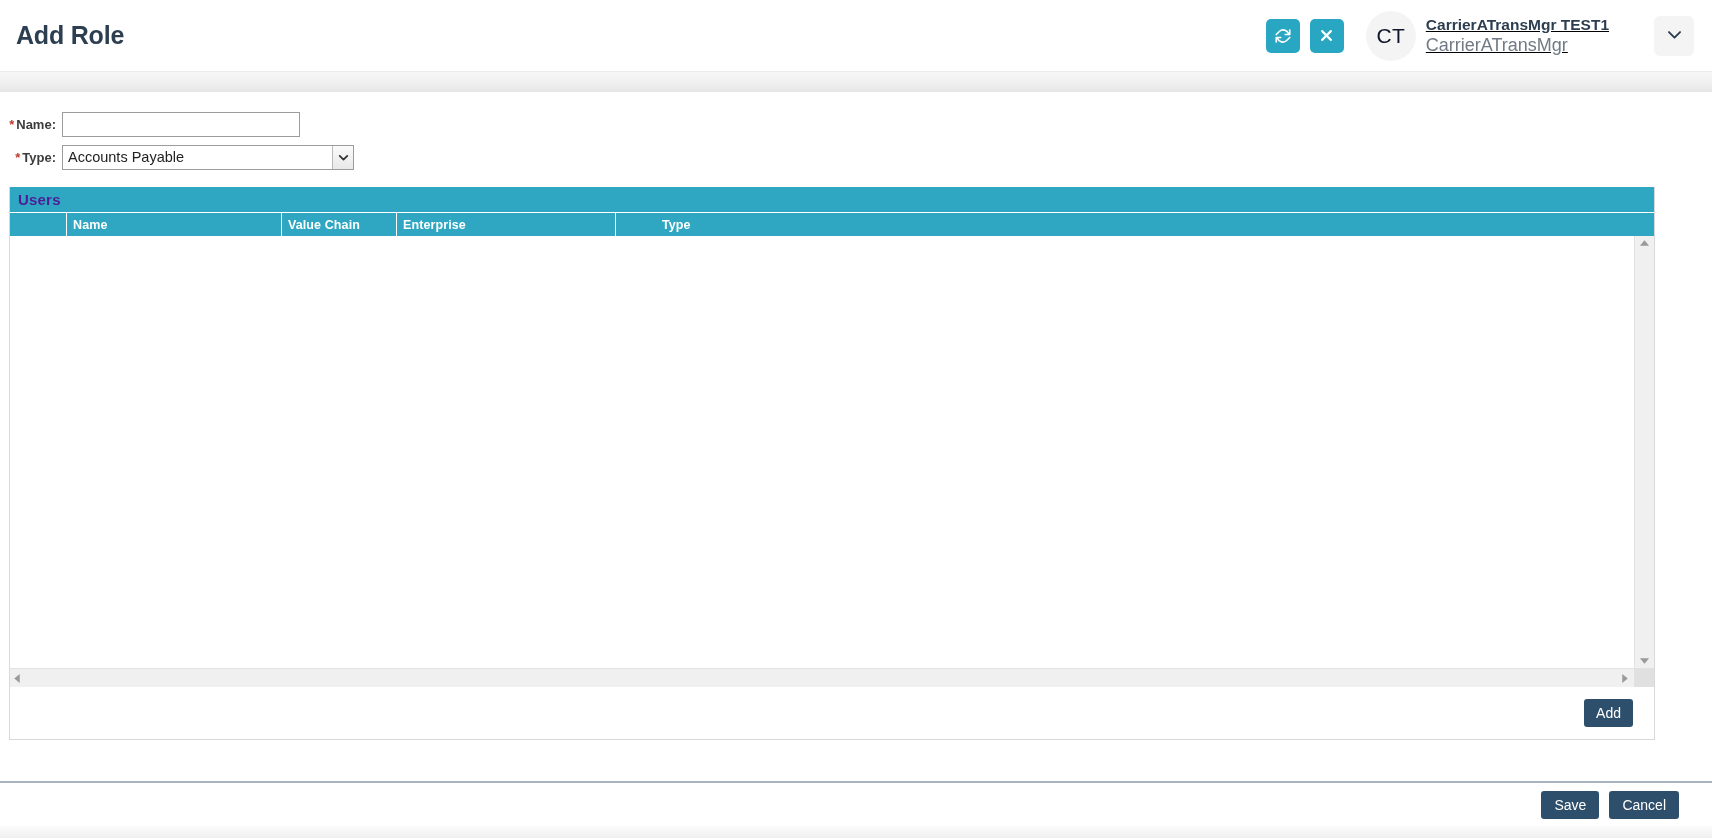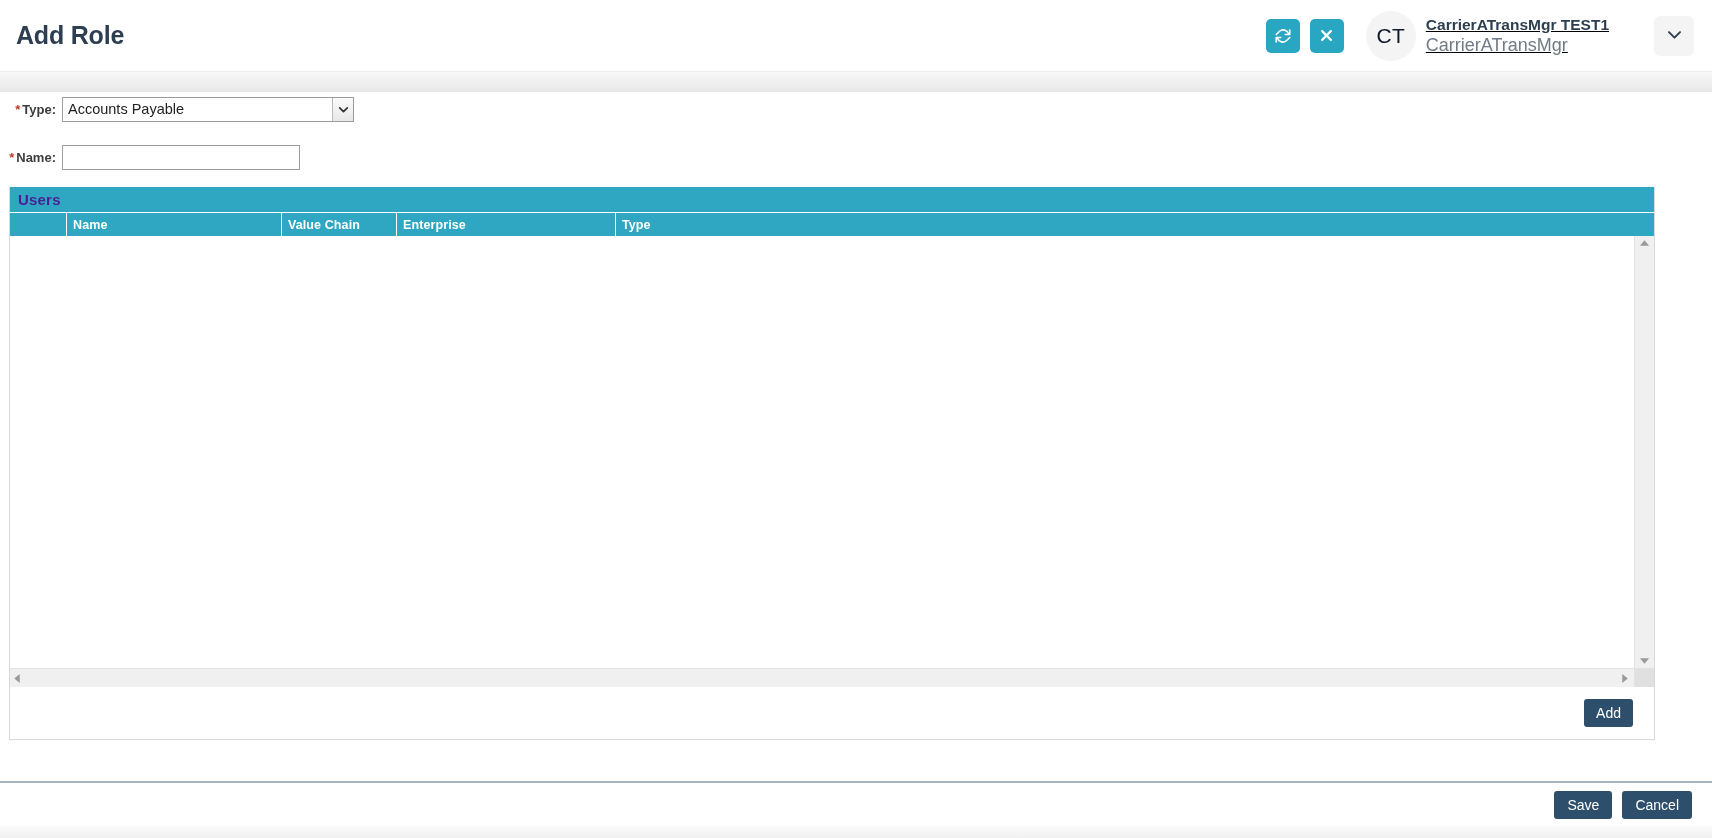--- a/index.html
+++ b/index.html
@@ -189,21 +189,21 @@
     align-items: center;
     padding-left: 6px;
     border-right: 1px solid #ffffff;
     white-space: nowrap;
     letter-spacing: 0.1px;
   }
   .th.col-check { width: 57px; padding-left: 0; }
   .th.col-name { width: 215px; }
   .th.col-vc   { width: 115px; }
   .th.col-ent  { width: 219px; }
-  .th.col-type { flex: 1; border-right: none; }
+  .th.col-type { flex: 1; border-right: none; margin-left: 40px; }
 
   .grid-body-wrap {
     position: relative;
     height: 432px;
     background: #ffffff;
     display: flex;
   }
   .grid-body {
     flex: 1;
     background: #ffffff;
@@ -261,21 +261,21 @@
   .footer {
     position: absolute;
     left: 0; right: 0;
     top: 781px;
     height: 45px;
     background: #ffffff;
     border-top: 2px solid #a8b5c1;
     display: flex;
     align-items: center;
     justify-content: flex-end;
-    padding-right: 20px;
+    padding-right: 33px;
     gap: 10px;
   }
   .page-bottom {
     position: absolute;
     left: 0; right: 0;
     top: 826px;
     height: 12px;
     background: linear-gradient(to bottom, #fbfbfb, #f0f0f0);
   }
 </style>
@@ -321,41 +321,41 @@
         </svg>
       </span>
     </button>
   </div>
 </div>
 
 <div class="sub-bar"></div>
 
 <div class="content">
 
+  <div class="form-row name-row">
+    <div class="field-label">
+      <span class="req">*</span><span>Name:</span>
+    </div>
+    <input class="text-input" type="text" value="" style="">
+  </div>
+
   <div class="form-row type-row">
     <div class="field-label">
       <span class="req">*</span><span>Type:</span>
     </div>
     <div class="select-wrap">
       <div class="select-box">
         <div class="select-value">Accounts Payable</div>
         <div class="select-arrow">
           <svg width="13" height="13" viewBox="0 0 24 24" fill="none" stroke="#333" stroke-width="3.2" stroke-linecap="round" stroke-linejoin="round">
             <polyline points="5 9 12 16 19 9"></polyline>
           </svg>
         </div>
       </div>
     </div>
-  </div>
-
-  <div class="form-row name-row">
-    <div class="field-label">
-      <span class="req">*</span><span>Name:</span>
-    </div>
-    <input class="text-input" type="text" value="" style="">
   </div>
 
   <div class="panel">
 
     <div class="panel-title">Users</div>
 
     <div class="grid-head">
       <div class="th col-check"></div>
       <div class="th col-name">Name</div>
       <div class="th col-vc">Value Chain</div>

